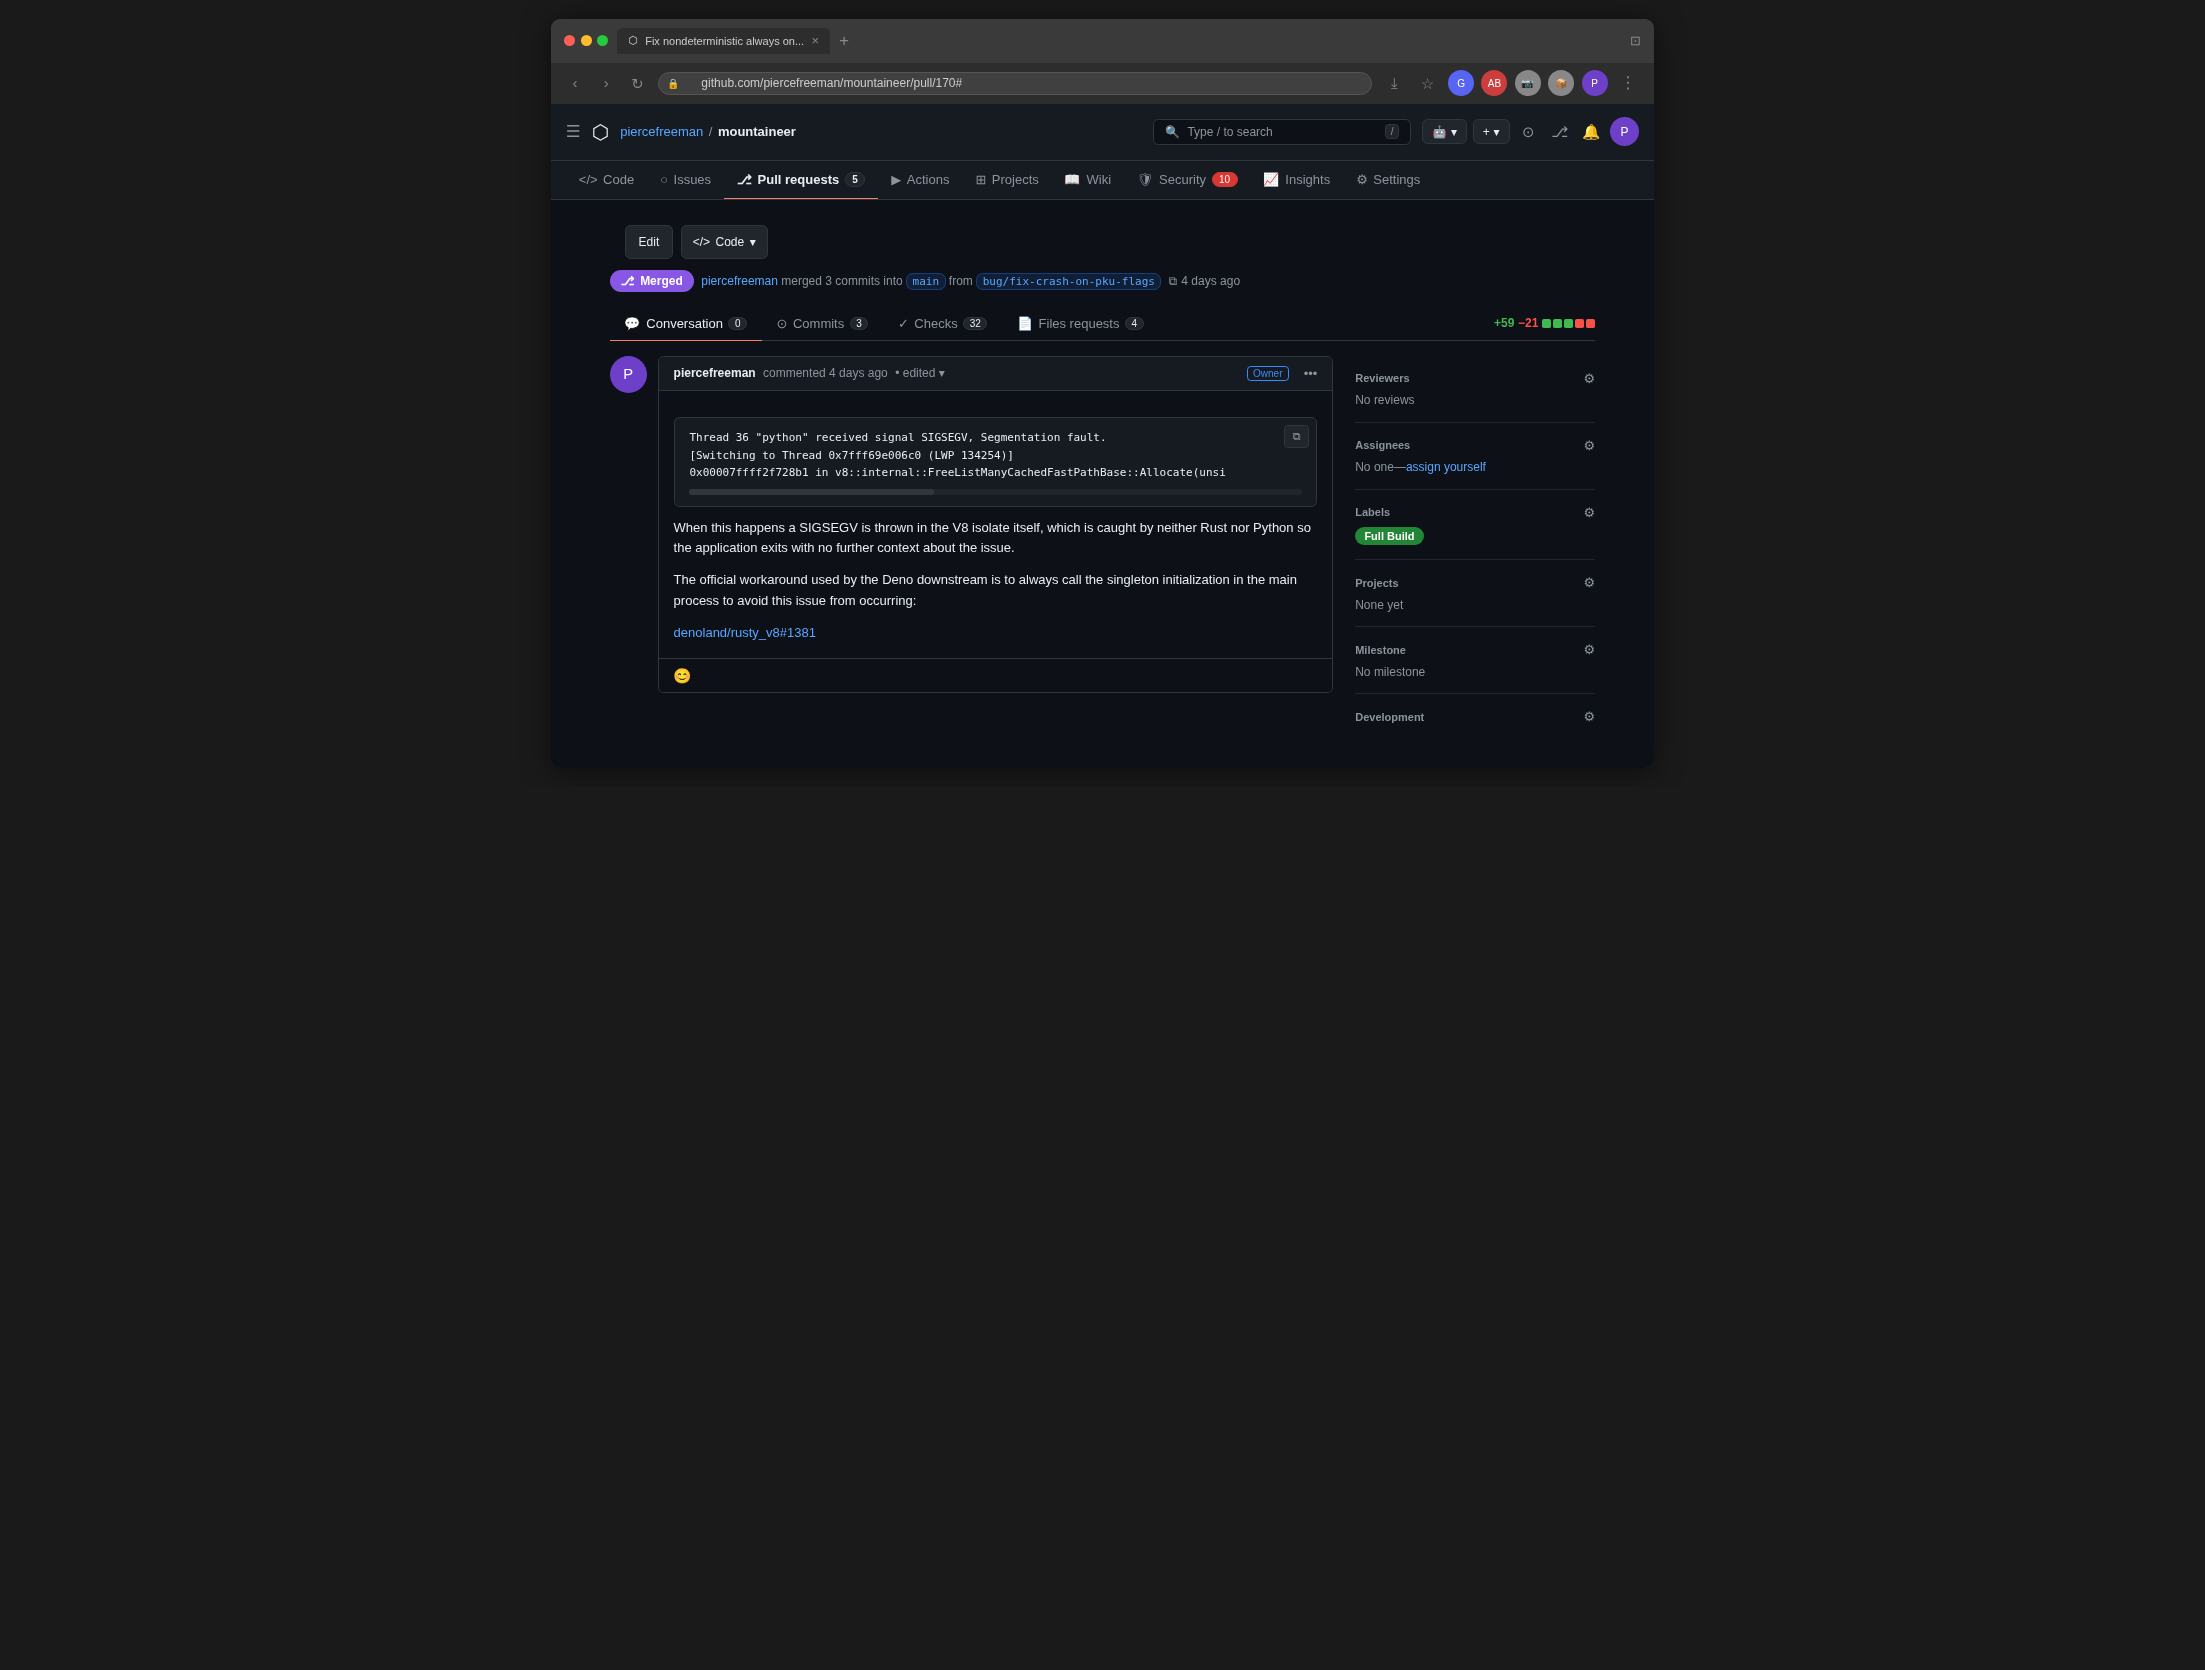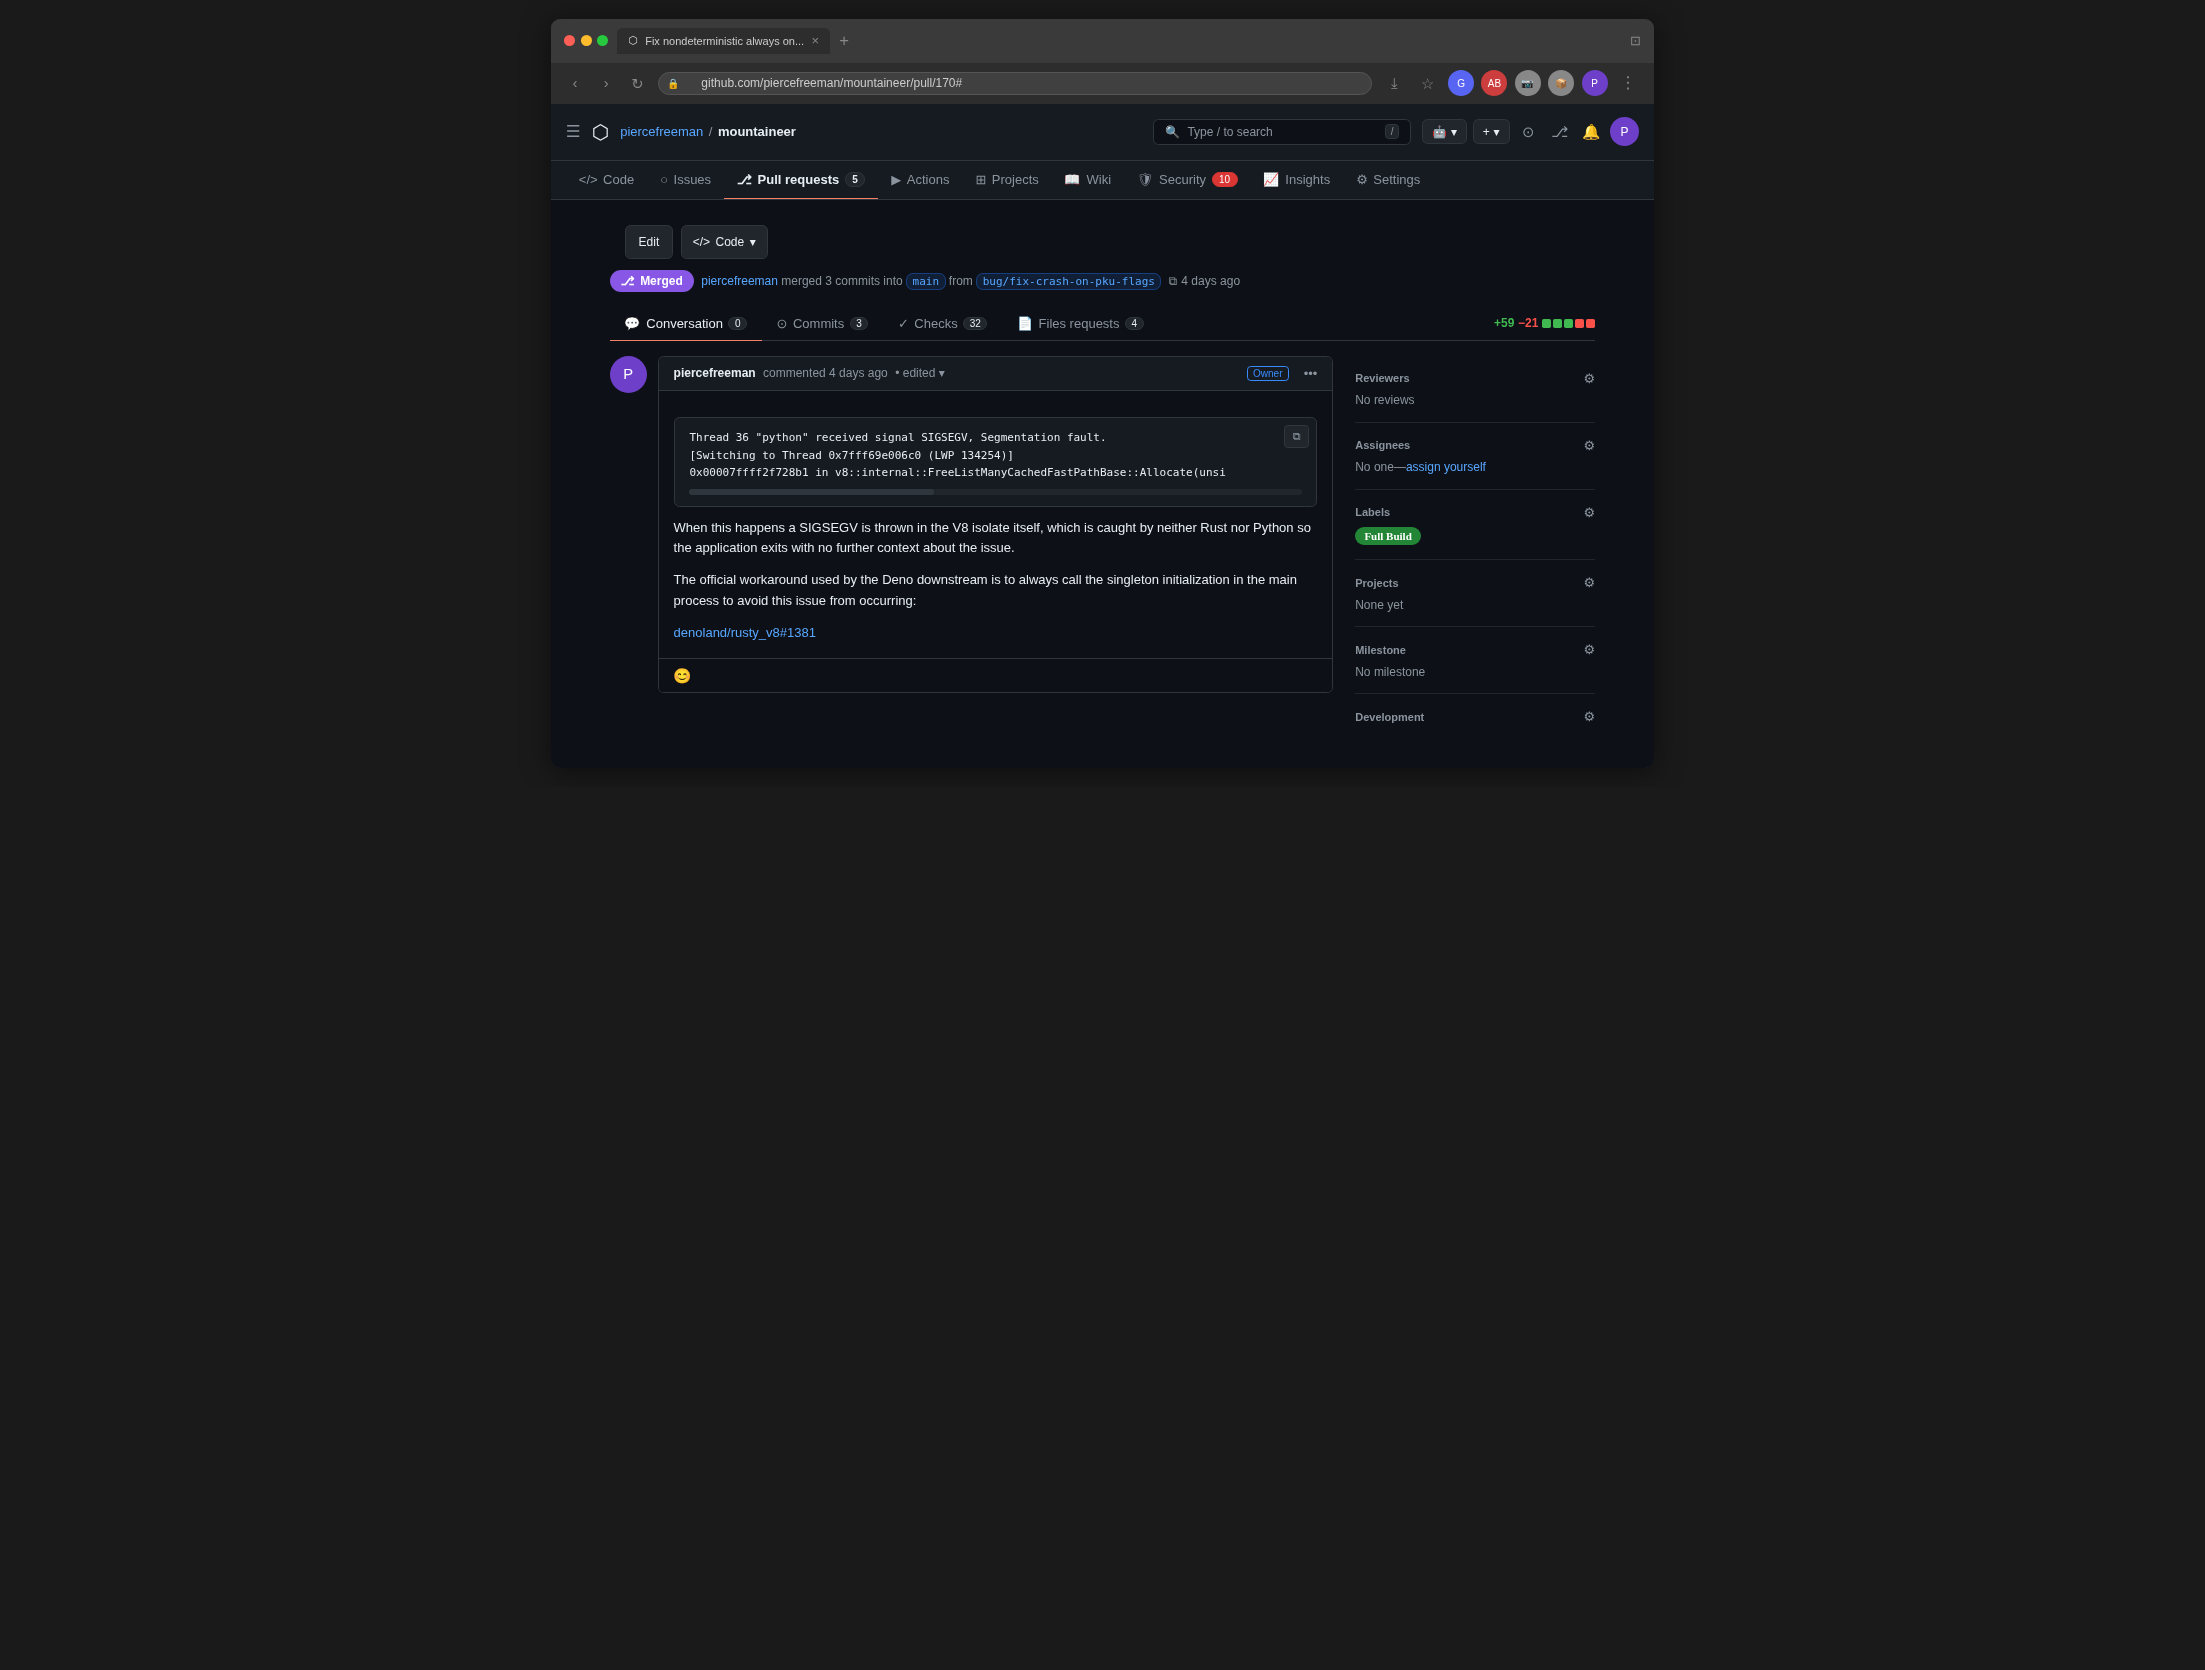--- a/index.html
+++ b/index.html
@@ -643,21 +643,20 @@
     }
 
     .label-badge {
       display: inline-block;
       background: #238636;
       border-radius: 18.5px;
       padding: 2.8px 9.2px;
       font-size: 11px;
       font-weight: 600;
       color: #fff;
-      font-family: Liberation Serif, serif;
     }
 
     .gh-topnav-right {
       display: flex;
       align-items: center;
       gap: 5.5px;
     }
   </style>
 </head>
 <body>

